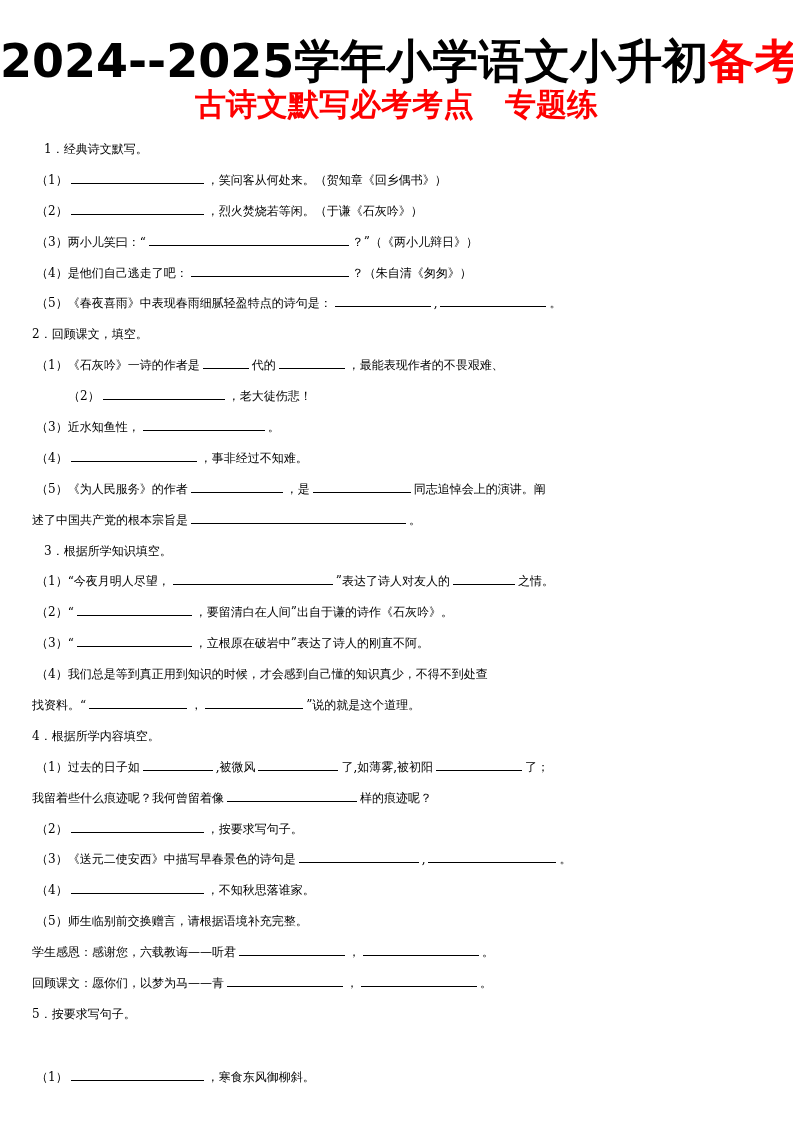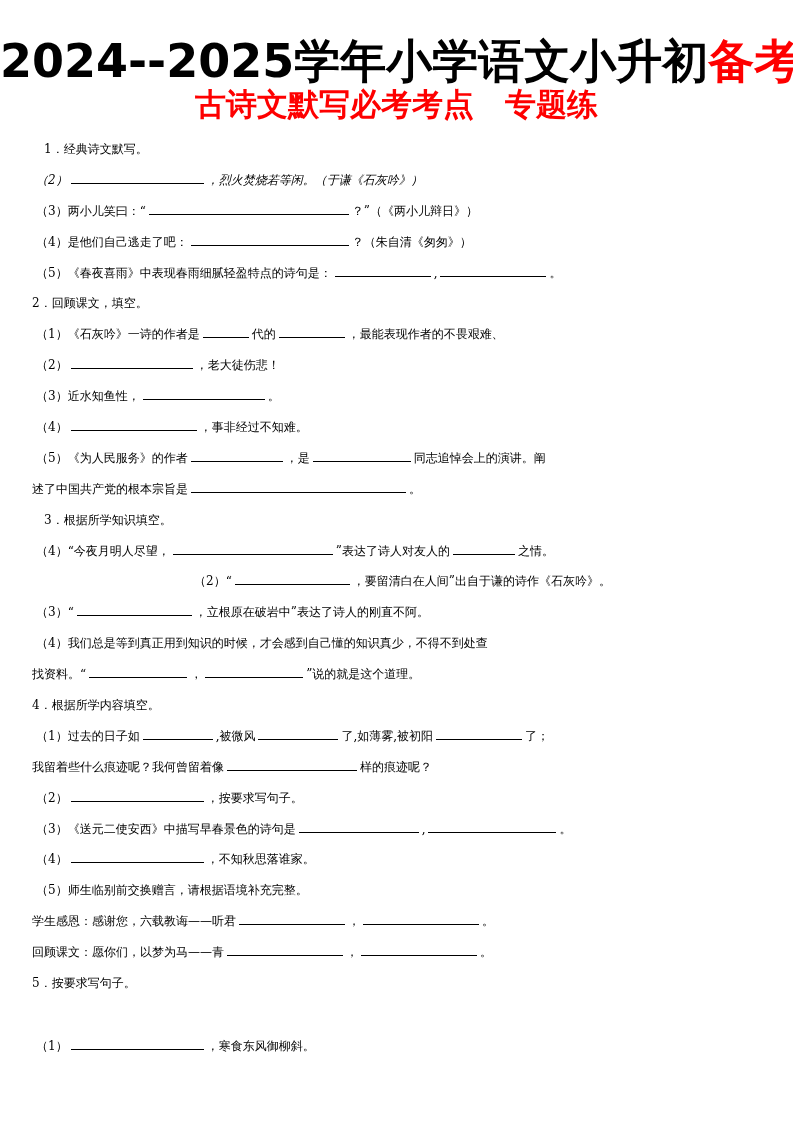--- a/index.html
+++ b/index.html
@@ -53,34 +53,35 @@
 </head>
 <body>
 
 <div class="titles">
   <div class="title-line1"><span>2024--2025学年小学语文小升初</span><span class="red">备考复习</span></div>
   <div class="title-line2 red">古诗文默写必考考点　专题练</div>
 </div>
 
 <div class="doc">
     <div class="line" style="padding-left: 12px;"><span>1．经典诗文默写。</span></div>
-    <div class="line" style="padding-left: 4px; font-style: italic;"><span>（2）</span><span class="blank" style="width: 133px;"></span><span>，烈火焚烧若等闲。（于谦《石灰吟》）</span></div>
+    <div class="line" style="padding-left: 4px;"><span>（1）</span><span class="blank" style="width: 133px;"></span><span>，笑问客从何处来。（贺知章《回乡偶书》）</span></div>
+    <div class="line" style="padding-left: 4px;"><span>（2）</span><span class="blank" style="width: 133px;"></span><span>，烈火焚烧若等闲。（于谦《石灰吟》）</span></div>
     <div class="line" style="padding-left: 4px;"><span>（3）两小儿笑曰：“</span><span class="blank" style="width: 200px;"></span><span>？”（《两小儿辩日》）</span></div>
     <div class="line" style="padding-left: 4px;"><span>（4）是他们自己逃走了吧：</span><span class="blank" style="width: 158px;"></span><span>？（朱自清《匆匆》）</span></div>
     <div class="line" style="padding-left: 4px;"><span>（5）《春夜喜雨》中表现春雨细腻轻盈特点的诗句是：</span><span class="blank" style="width: 96px;"></span><span>,</span><span class="blank" style="width: 106px;"></span><span>。</span></div>
     <div class="line"><span>2．回顾课文，填空。</span></div>
     <div class="line" style="padding-left: 4px;"><span>（1）《石灰吟》一诗的作者是</span><span class="blank" style="width: 46px;"></span><span>代的</span><span class="blank" style="width: 66px;"></span><span>，最能表现作者的不畏艰难、</span></div>
-    <div class="line" style="padding-left: 4px;"><span>（2）</span><span class="blank" style="width: 122px;"></span><span>，老大徒伤悲！</span></div>
+    <div class="line" style="padding-left: 4px; margin-left: 32px;"><span>（2）</span><span class="blank" style="width: 122px;"></span><span>，老大徒伤悲！</span></div>
     <div class="line" style="padding-left: 4px;"><span>（3）近水知鱼性，</span><span class="blank" style="width: 122px;"></span><span>。</span></div>
     <div class="line" style="padding-left: 4px;"><span>（4）</span><span class="blank" style="width: 126px;"></span><span>，事非经过不知难。</span></div>
     <div class="line" style="padding-left: 4px;"><span>（5）《为人民服务》的作者</span><span class="blank" style="width: 92px;"></span><span>，是</span><span class="blank" style="width: 98px;"></span><span>同志追悼会上的演讲。阐</span></div>
     <div class="line"><span>述了中国共产党的根本宗旨是</span><span class="blank" style="width: 215px;"></span><span>。</span></div>
     <div class="line" style="padding-left: 12px;"><span>3．根据所学知识填空。</span></div>
-    <div class="line" style="padding-left: 4px;"><span>（4）“今夜月明人尽望，</span><span class="blank" style="width: 160px;"></span><span>”表达了诗人对友人的</span><span class="blank" style="width: 62px;"></span><span>之情。</span></div>
-    <div class="line" style="padding-left: 4px; text-align: center;"><span>（2）“</span><span class="blank" style="width: 115px;"></span><span>，要留清白在人间”出自于谦的诗作《石灰吟》。</span></div>
+    <div class="line" style="padding-left: 4px;"><span>（1）“今夜月明人尽望，</span><span class="blank" style="width: 160px;"></span><span>”表达了诗人对友人的</span><span class="blank" style="width: 62px;"></span><span>之情。</span></div>
+    <div class="line" style="padding-left: 4px;"><span>（2）“</span><span class="blank" style="width: 115px;"></span><span>，要留清白在人间”出自于谦的诗作《石灰吟》。</span></div>
     <div class="line" style="padding-left: 4px;"><span>（3）“</span><span class="blank" style="width: 115px;"></span><span>，立根原在破岩中”表达了诗人的刚直不阿。</span></div>
     <div class="line" style="padding-left: 4px;"><span>（4）我们总是等到真正用到知识的时候，才会感到自己懂的知识真少，不得不到处查</span></div>
     <div class="line"><span>找资料。“</span><span class="blank" style="width: 98px;"></span><span>，</span><span class="blank" style="width: 98px;"></span><span>”说的就是这个道理。</span></div>
     <div class="line"><span>4．根据所学内容填空。</span></div>
     <div class="line" style="padding-left: 4px;"><span>（1）过去的日子如</span><span class="blank" style="width: 70px;"></span><span>,被微风</span><span class="blank" style="width: 80px;"></span><span>了,如薄雾,被初阳</span><span class="blank" style="width: 86px;"></span><span>了；</span></div>
     <div class="line"><span>我留着些什么痕迹呢？我何曾留着像</span><span class="blank" style="width: 130px;"></span><span>样的痕迹呢？</span></div>
     <div class="line" style="padding-left: 4px;"><span>（2）</span><span class="blank" style="width: 133px;"></span><span>，按要求写句子。</span></div>
     <div class="line" style="padding-left: 4px;"><span>（3）《送元二使安西》中描写早春景色的诗句是</span><span class="blank" style="width: 120px;"></span><span>,</span><span class="blank" style="width: 128px;"></span><span>。</span></div>
     <div class="line" style="padding-left: 4px;"><span>（4）</span><span class="blank" style="width: 133px;"></span><span>，不知秋思落谁家。</span></div>
     <div class="line" style="padding-left: 4px;"><span>（5）师生临别前交换赠言，请根据语境补充完整。</span></div>

